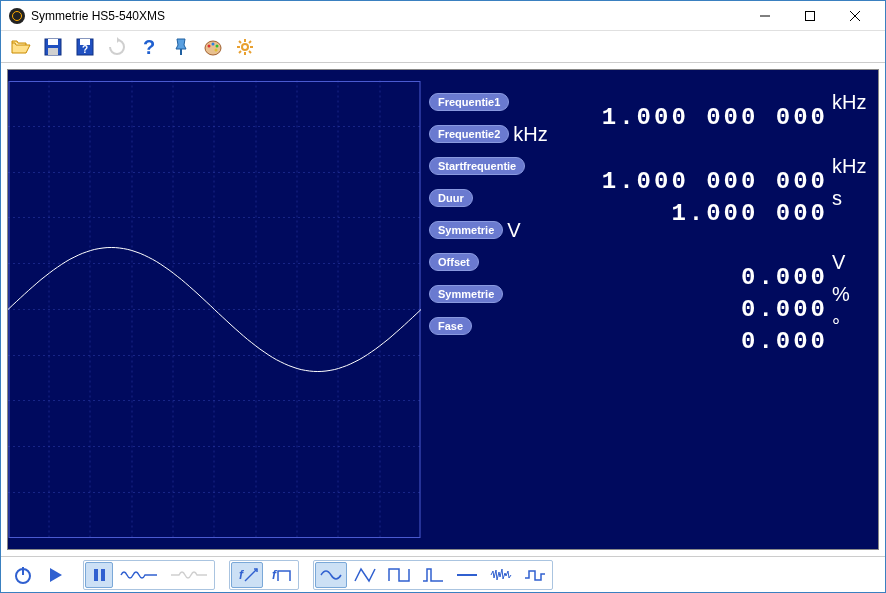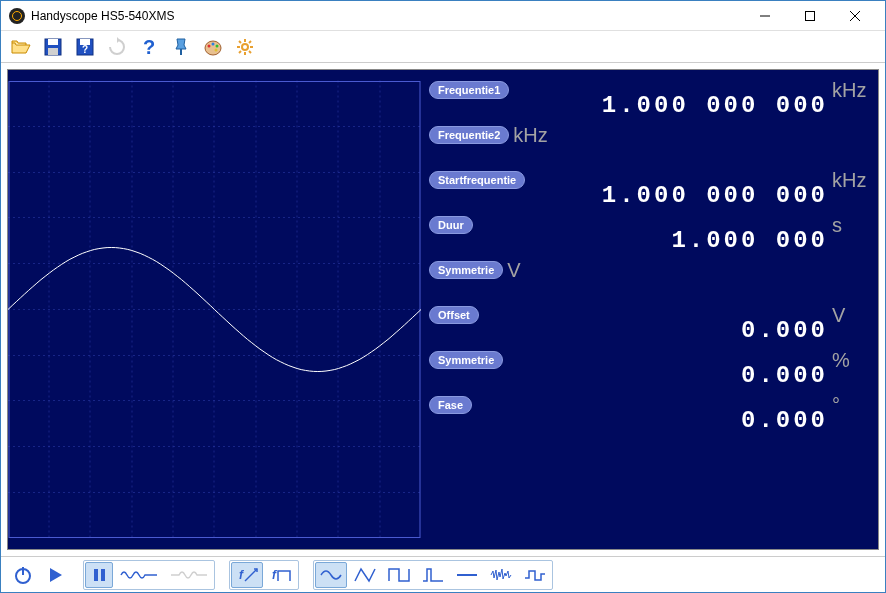--- a/index.html
+++ b/index.html
@@ -9,37 +9,37 @@
 .title-icon::after { content: ''; position: absolute; width: 8px; height: 8px; border: 1px solid #fa0; border-radius: 50%; top: 3px; left: 3px; }
 .title-text { font-size: 12px; color: #000; flex: 1; }
 .win-controls { display: flex; }
 .win-btn { width: 45px; height: 28px; display: flex; align-items: center; justify-content: center; font-size: 12px; cursor: pointer; }
 .toolbar { height: 32px; display: flex; align-items: center; padding: 2px 6px; gap: 4px; border-bottom: 1px solid #ccc; background: #fff; }
 .tb-btn { width: 28px; height: 28px; display: flex; align-items: center; justify-content: center; cursor: pointer; border-radius: 2px; }
 .main { flex: 1; background: #fff; padding: 6px; display: flex; gap: 0; }
 .scope-area { flex: 1; background: #000a5e; display: flex; border: 1px solid #888; }
 .waveform { width: 413px; height: 100%; position: relative; }
 .waveform svg { width: 100%; height: 100%; }
-.params { flex: 1; padding: 8px 8px; display: flex; flex-direction: column; gap: 21px; }
+.params { flex: 1; padding: 20px 8px; display: flex; flex-direction: column; gap: 8px; }
 .param-row { display: flex; align-items: center; height: 24px; }
 .param-label { background: #6a7ad0; color: #fff; font-size: 11px; font-weight: bold; padding: 2px 8px; border-radius: 10px; border: 1px solid #8a9ae0; white-space: nowrap; cursor: pointer; }
 .param-value { flex: 1; text-align: right; font-family: 'Courier New', monospace; font-size: 24px; color: #fff; letter-spacing: 3px; font-weight: bold; white-space: pre; margin-top: 30px; }
-.param-unit { font-family: Arial, sans-serif; font-size: 20px; color: #a3a3a3; margin-left: 4px; min-width: 38px; }
+.param-unit { font-family: Arial, sans-serif; font-size: 20px; color: #ffffff; margin-left: 4px; min-width: 38px; }
 .bottombar { height: 36px; display: flex; align-items: center; padding: 4px 8px; gap: 4px; border-top: 1px solid #ccc; background: #fff; }
 .bb-btn { height: 26px; min-width: 28px; display: flex; align-items: center; justify-content: center; cursor: pointer; border: 1px solid transparent; border-radius: 2px; padding: 0 3px; }
 .bb-btn.active { background: #cce0f5; border-color: #7aa8d8; }
 .bb-sep { width: 6px; }
 .group-box { border: 1px solid #aac4e0; border-radius: 2px; display: flex; padding: 1px; gap: 2px; }
 </style>
 </head>
 <body>
 
 <div class="titlebar">
   <div class="title-icon"></div>
-  <div class="title-text">Handyscope HS5-540XMS</div>
+  <div class="title-text">Symmetrie HS5-540XMS</div>
   <div class="win-controls">
     <div class="win-btn">
       <svg width="10" height="10">
           <line x1="0" y1="5" x2="10" y2="5" stroke="#000" stroke-width="1"></line>
         </svg>
     </div>
     <div class="win-btn">
       <svg width="10" height="10">
           <rect x="0.5" y="0.5" width="9" height="9" fill="none" stroke="#000" stroke-width="1"></rect>
         </svg>

